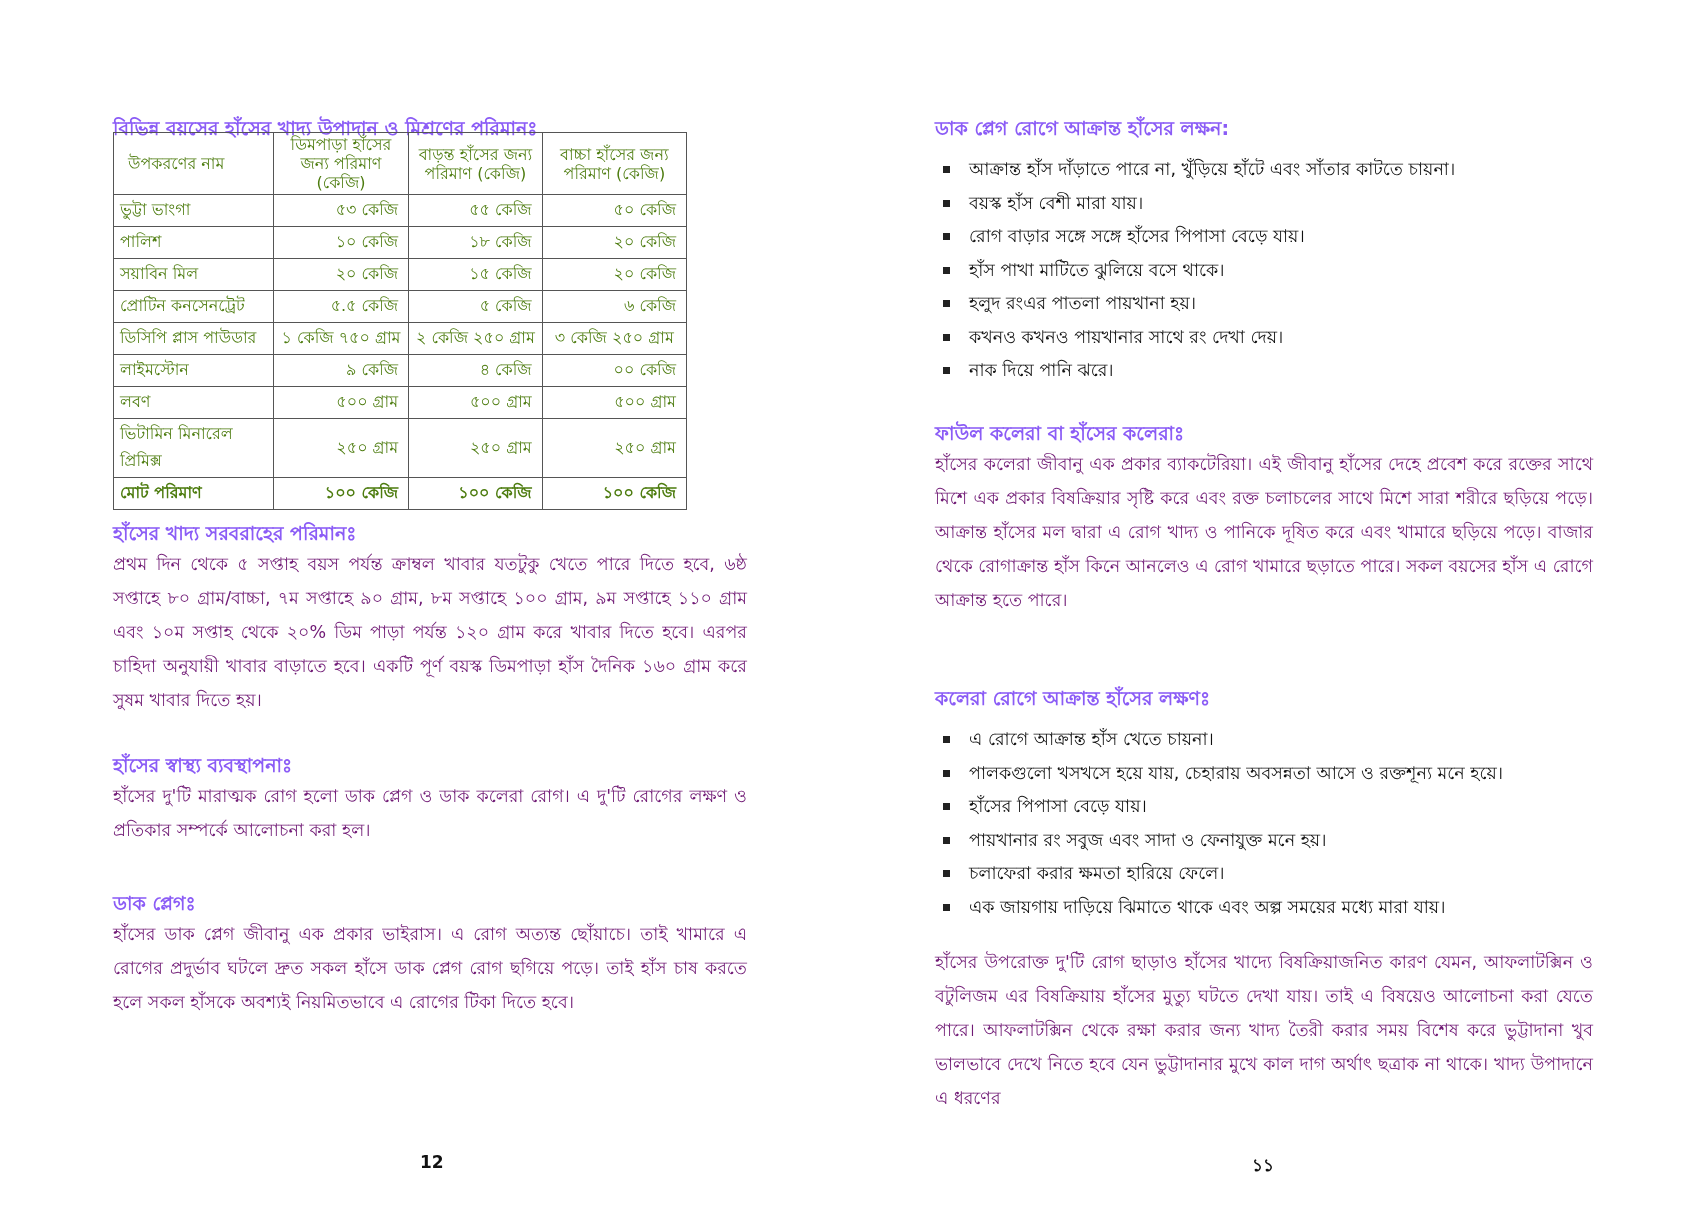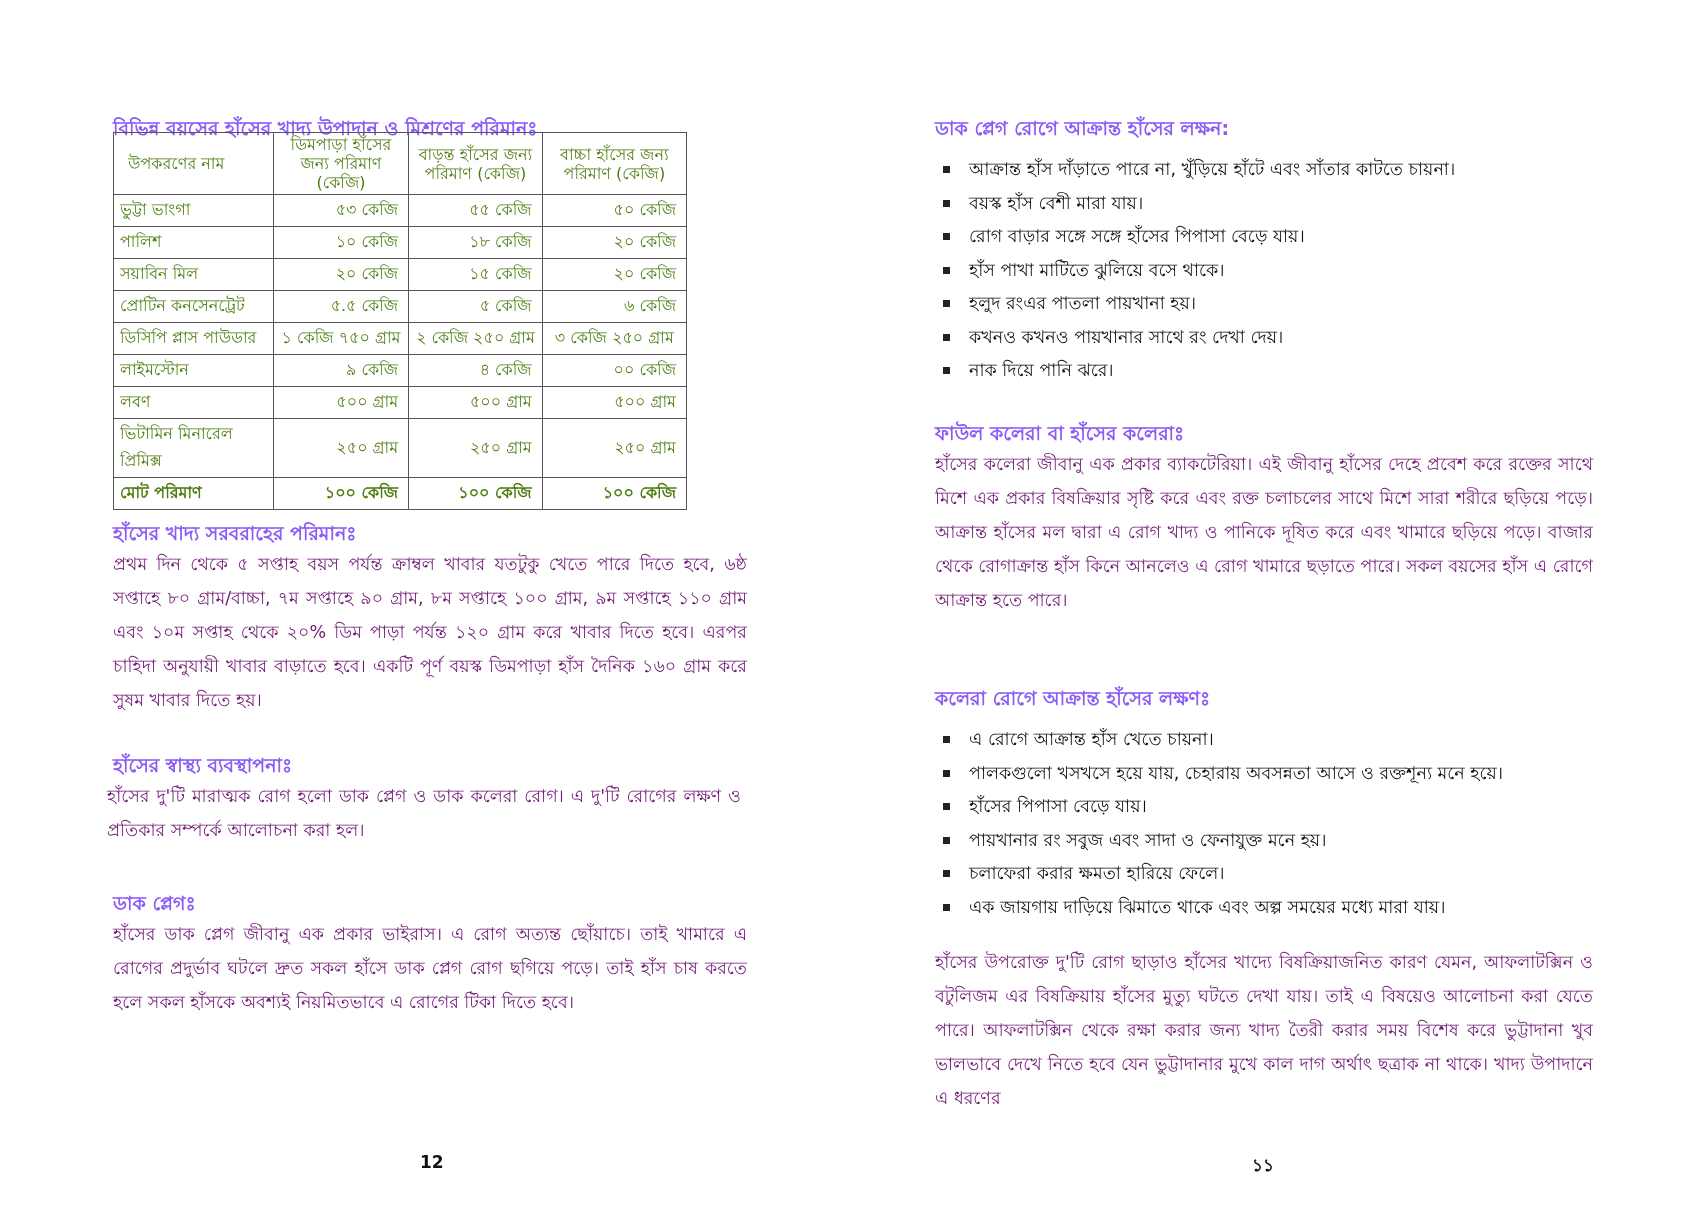--- a/index.html
+++ b/index.html
@@ -112,21 +112,21 @@
           <td class="num">১০০ কেজি</td>
           <td class="num">১০০ কেজি</td>
         </tr>
       </tbody>
   </table>
 
   <div class="heading" style="left:113px; top:520px;text-align:right;">হাঁসের খাদ্য সরবরাহের পরিমানঃ</div>
   <div class="para" style="left:113px; top:547px; width:634px;">প্রথম দিন থেকে ৫ সপ্তাহ বয়স পর্যন্ত ক্রাম্বল খাবার যতটুকু খেতে পারে দিতে হবে, ৬ষ্ঠ সপ্তাহে ৮০ গ্রাম/বাচ্চা, ৭ম সপ্তাহে ৯০ গ্রাম, ৮ম সপ্তাহে ১০০ গ্রাম, ৯ম সপ্তাহে ১১০ গ্রাম এবং ১০ম সপ্তাহ থেকে ২০% ডিম পাড়া পর্যন্ত ১২০ গ্রাম করে খাবার দিতে হবে। এরপর চাহিদা অনুযায়ী খাবার বাড়াতে হবে। একটি পূর্ণ বয়স্ক ডিমপাড়া হাঁস দৈনিক ১৬০ গ্রাম করে সুষম খাবার দিতে হয়।</div>
 
   <div class="heading" style="left:113px; top:752px;">হাঁসের স্বাস্থ্য ব্যবস্থাপনাঃ</div>
-  <div class="para" style="left:107px; top:779px; width:634px;">হাঁসের দু'টি মারাত্মক রোগ হলো ডাক প্লেগ ও ডাক কলেরা রোগ। এ দু'টি রোগের লক্ষণ ও প্রতিকার সম্পর্কে আলোচনা করা হল।</div>
+  <div class="para" style="left:113px; top:779px; width:634px;">হাঁসের দু'টি মারাত্মক রোগ হলো ডাক প্লেগ ও ডাক কলেরা রোগ। এ দু'টি রোগের লক্ষণ ও প্রতিকার সম্পর্কে আলোচনা করা হল।</div>
 
   <div class="heading" style="left:113px; top:890px;">ডাক প্লেগঃ</div>
   <div class="para" style="left:113px; top:917px; width:634px;">হাঁসের ডাক প্লেগ জীবানু এক প্রকার ভাইরাস। এ রোগ অত্যন্ত ছোঁয়াচে। তাই খামারে এ রোগের প্রদুর্ভাব ঘটলে দ্রুত সকল হাঁসে ডাক প্লেগ রোগ ছগিয়ে পড়ে। তাই হাঁস চাষ করতে হলে সকল হাঁসকে অবশ্যই নিয়মিতভাবে এ রোগের টিকা দিতে হবে।</div>
 
   <div class="pagenum" style="left:420px; top:1152px;">12</div>
 </div>
 
 <div class="page page-right">
   <div class="heading" style="left:95px; top:115px;">ডাক প্লেগ রোগে আক্রান্ত হাঁসের লক্ষন:</div>
   <ul class="bullets" id="plague-list" style="left:95px; top:145px;">

